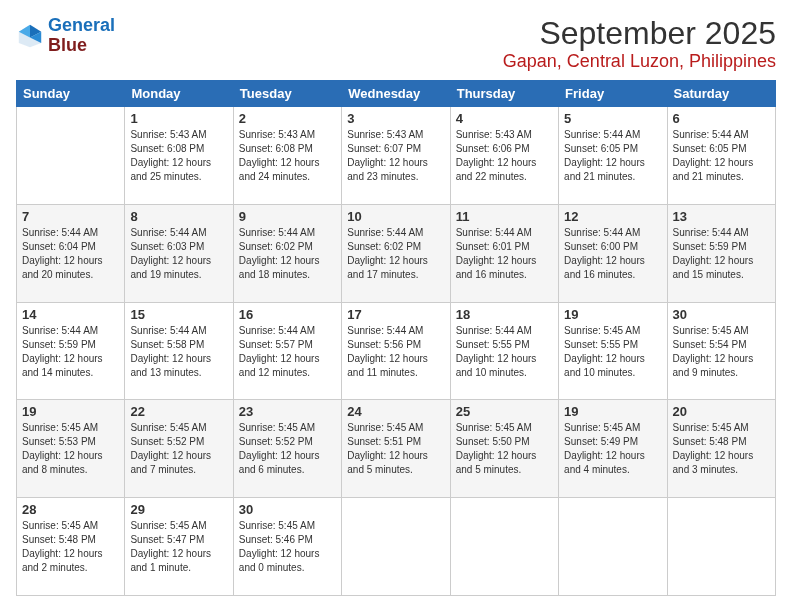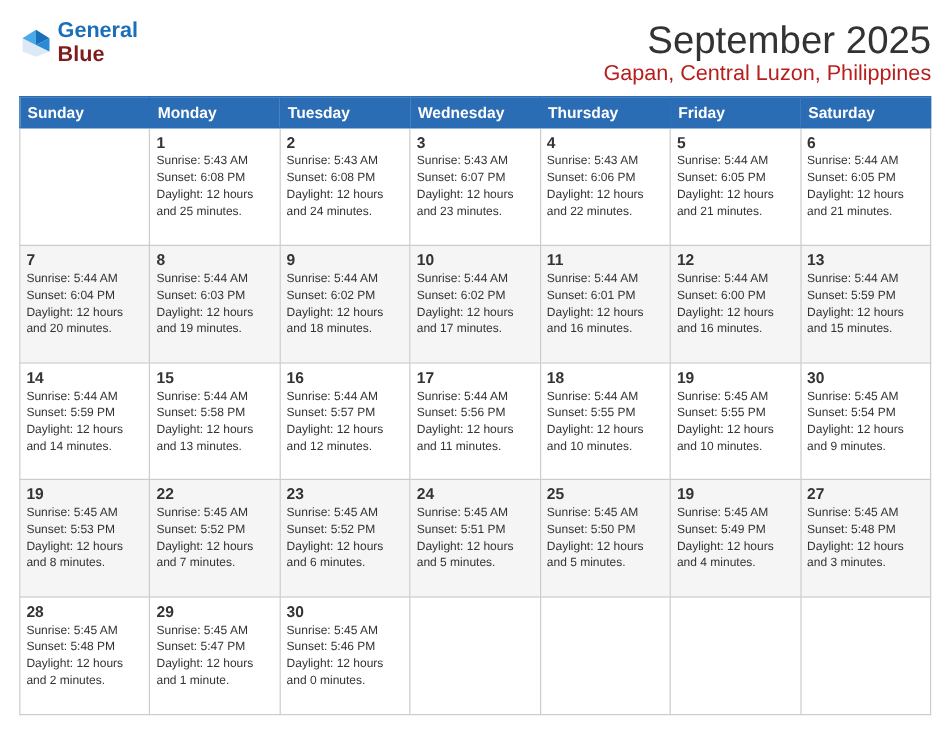--- a/index.html
+++ b/index.html
@@ -320,21 +320,21 @@
 and 5 minutes.</div>
           </td>
           <td>
             <span class="day-number">19</span>
             <div class="cell-text" style="white-space: pre-line;">Sunrise: 5:45 AM
 Sunset: 5:49 PM
 Daylight: 12 hours
 and 4 minutes.</div>
           </td>
           <td>
-            <span class="day-number">27</span>
+            <span class="day-number">20</span>
             <div class="cell-text" style="white-space: pre-line;">Sunrise: 5:45 AM
 Sunset: 5:48 PM
 Daylight: 12 hours
 and 3 minutes.</div>
           </td>
         </tr>
         <tr>
           <td>
             <span class="day-number">28</span>
             <div class="cell-text" style="white-space: pre-line;">Sunrise: 5:45 AM

